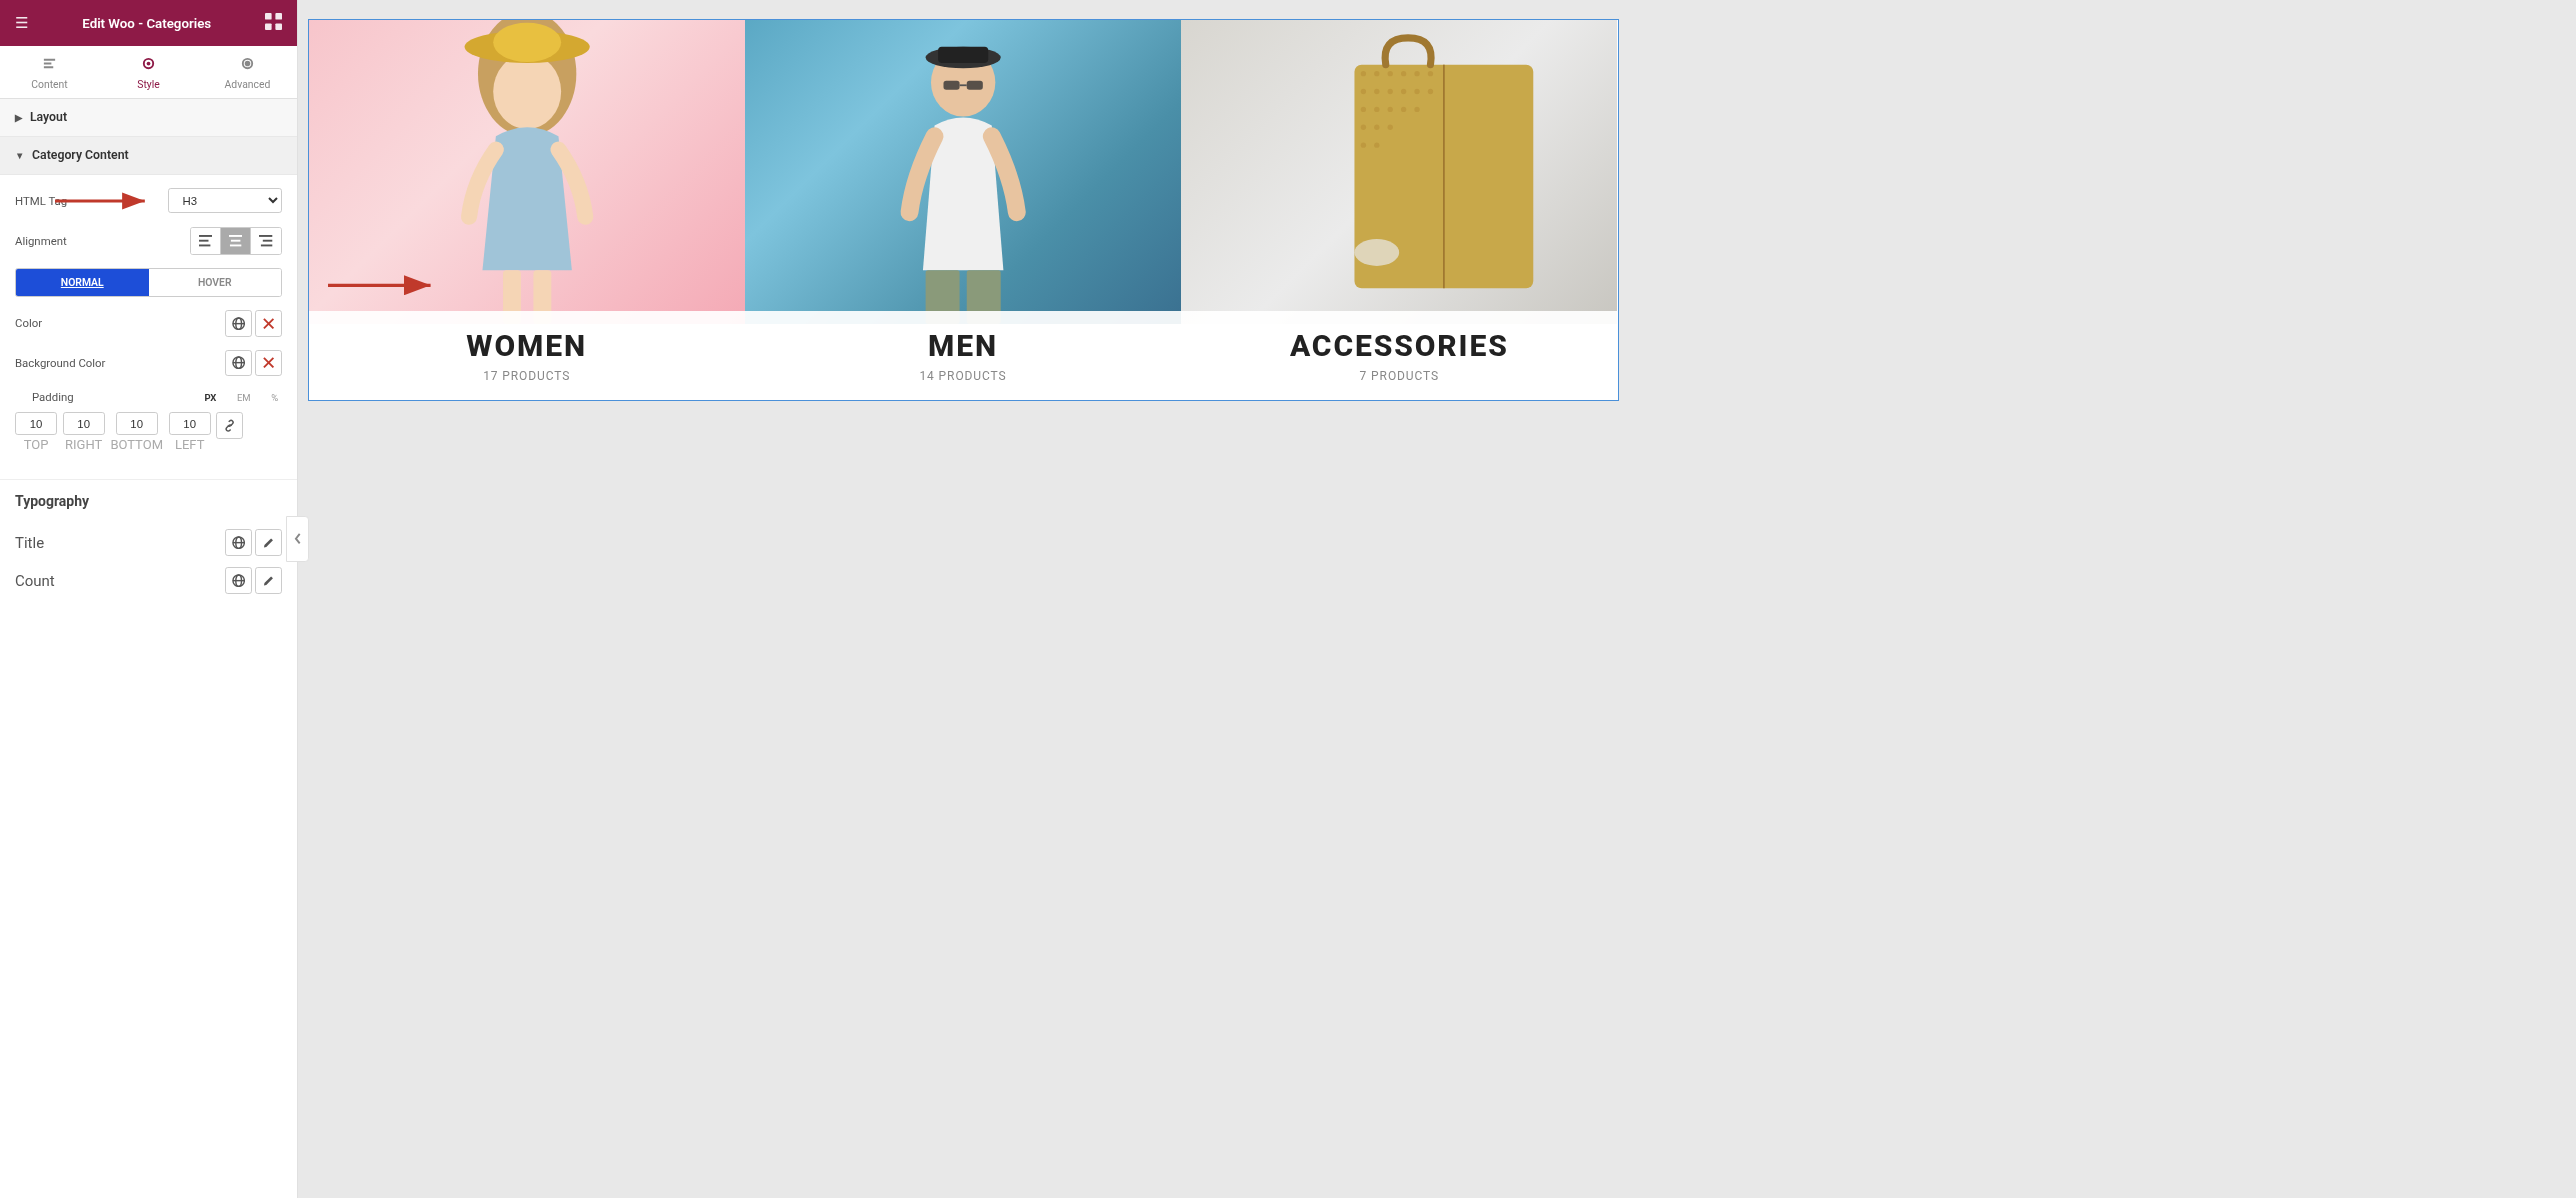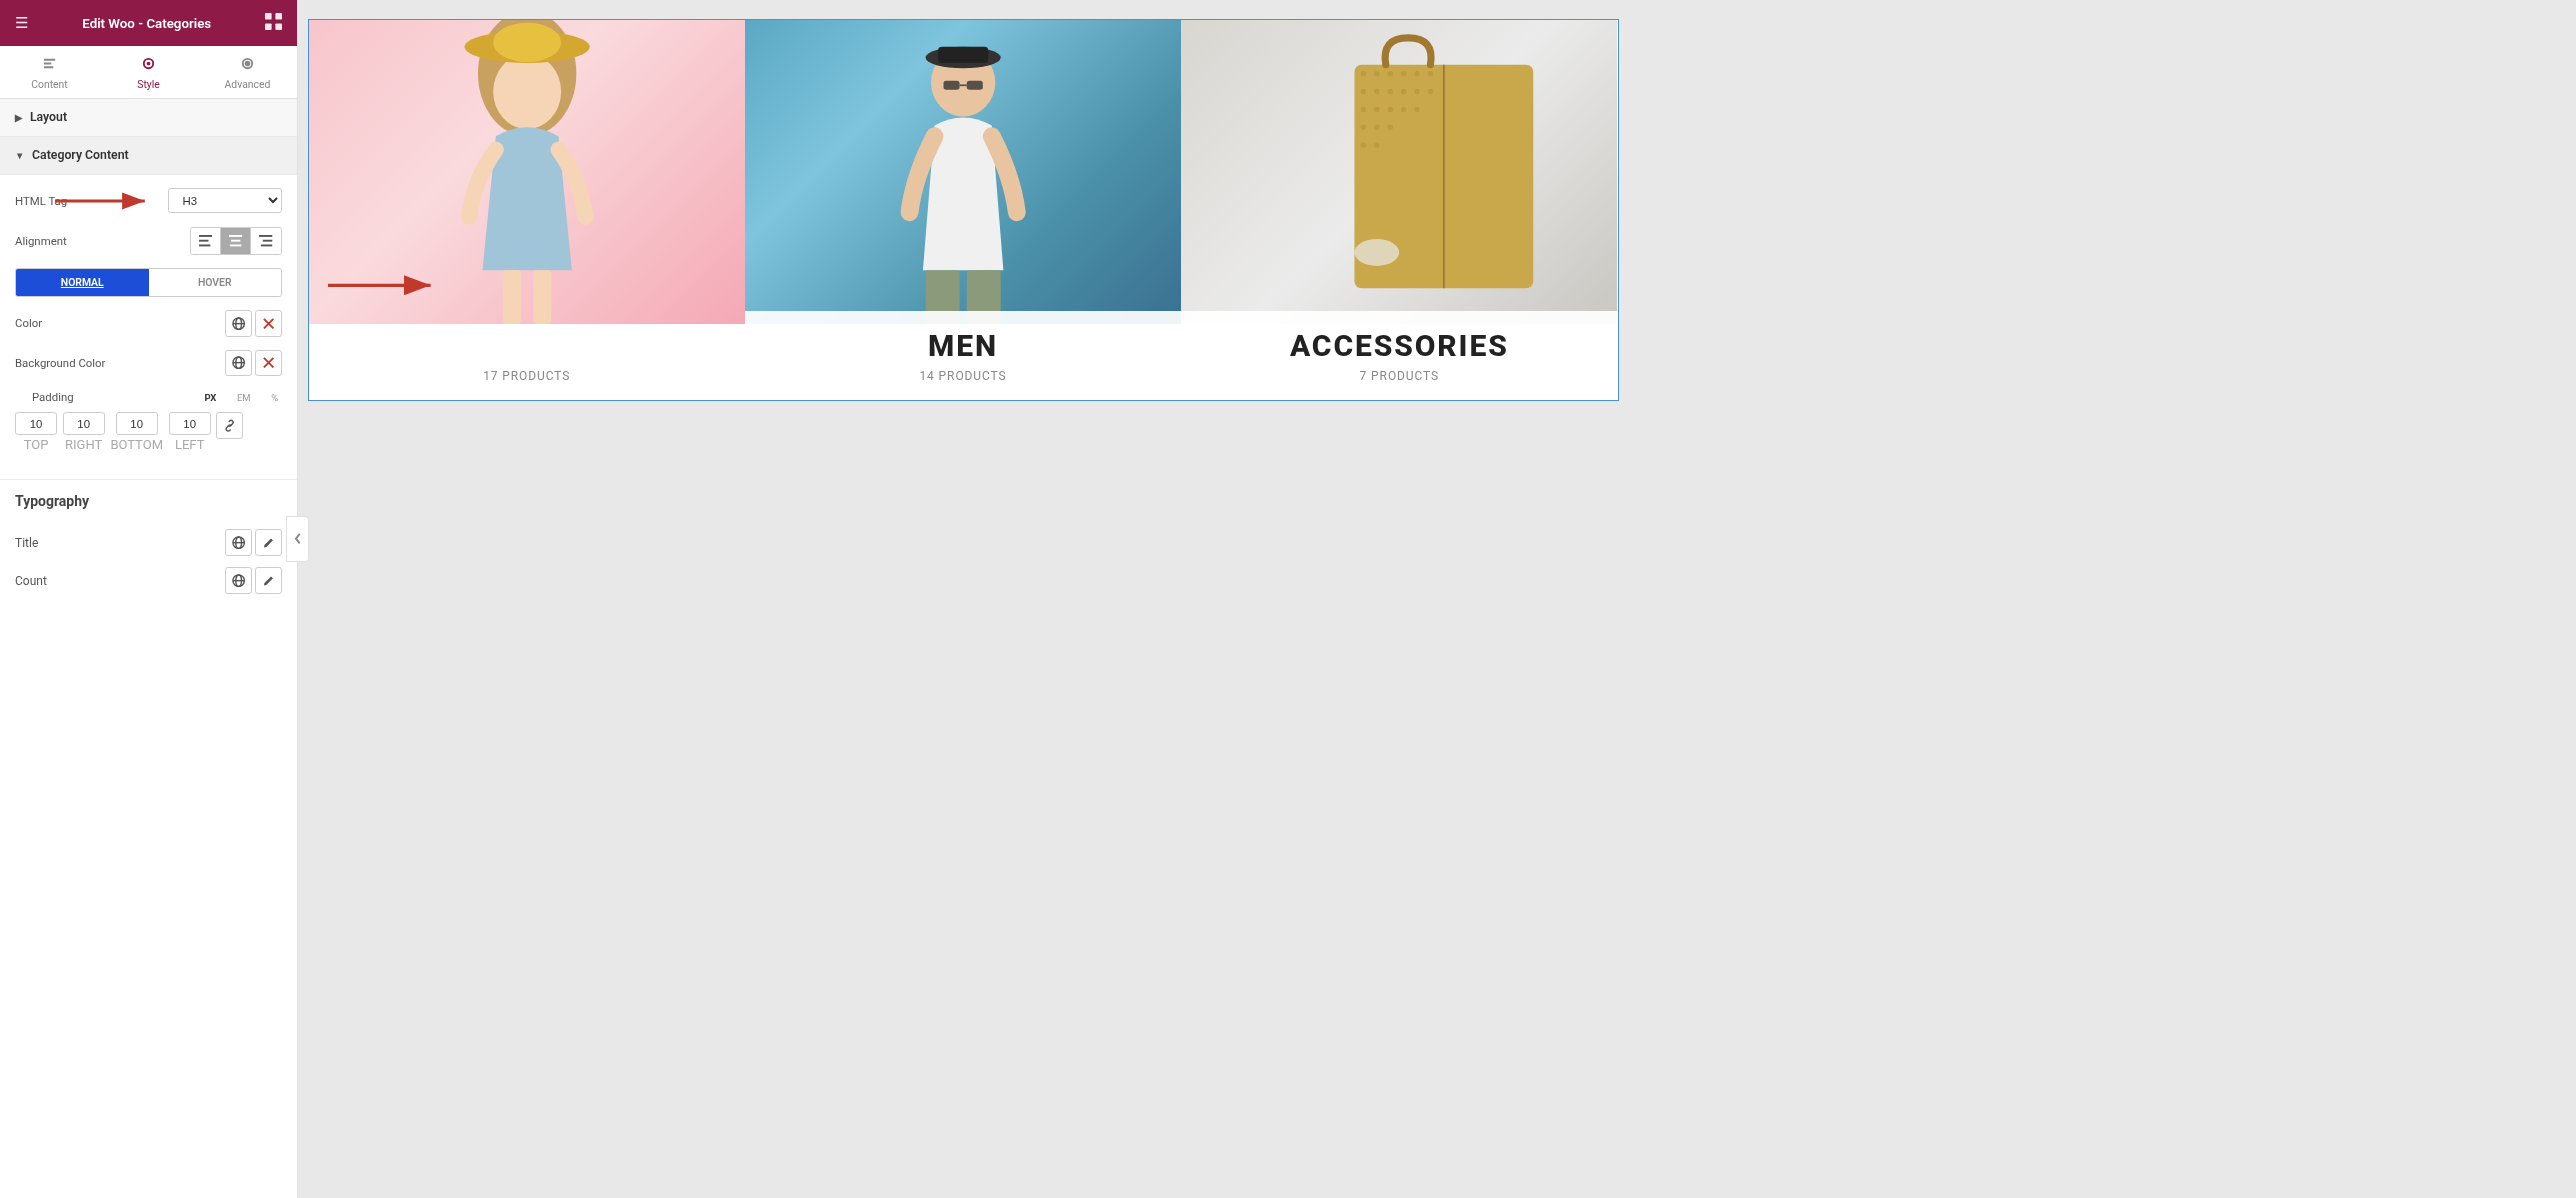--- a/index.html
+++ b/index.html
@@ -264,21 +264,21 @@
       color: #444;
       margin-bottom: 20px;
     }
     .typo-row {
       display: flex;
       align-items: center;
       justify-content: space-between;
       margin-bottom: 11.4px;
     }
     .typo-label {
-      font-size: 12px;
+      font-size: 15px;
       color: #555;
     }
     .typo-controls {
       display: flex;
       gap: 3.8px;
     }
     .typo-btn {
       width: 26.6px;
       height: 26.6px;
       border: 0.9px solid #ccc;
@@ -652,20 +652,21 @@
             <defs>
               <marker id="ah2" markerWidth="8" markerHeight="6" refX="8" refY="3" orient="auto">
                 <polygon points="0 0, 8 3, 0 6" fill="#c0392b"></polygon>
               </marker>
             </defs>
             <line x1="0" y1="14" x2="108" y2="14" stroke="#c0392b" stroke-width="3.5" marker-end="url(#ah2)"></line>
           </svg>
         </div>
 
         <div class="category-label-box">
+          <div class="category-title">WOMEN</div>
           <div class="category-count">17 PRODUCTS</div>
         </div>
       </div>
 
       <div class="category-item" style="min-height:380px;">
         <div style="position:absolute;top:0;left:0;right:0;bottom:76px;background:linear-gradient(135deg,#5ba8c4 0%,#7ec4dd 30%,#4a8fa8 70%,#3a7090 100%);">
 
           <svg width="100%" height="100%" viewBox="0 0 400 340" preserveAspectRatio="xMidYMid meet" style="position:absolute;bottom:0;">
 
             <ellipse cx="200" cy="70" rx="36" ry="38" fill="#e8c4a0"></ellipse>

